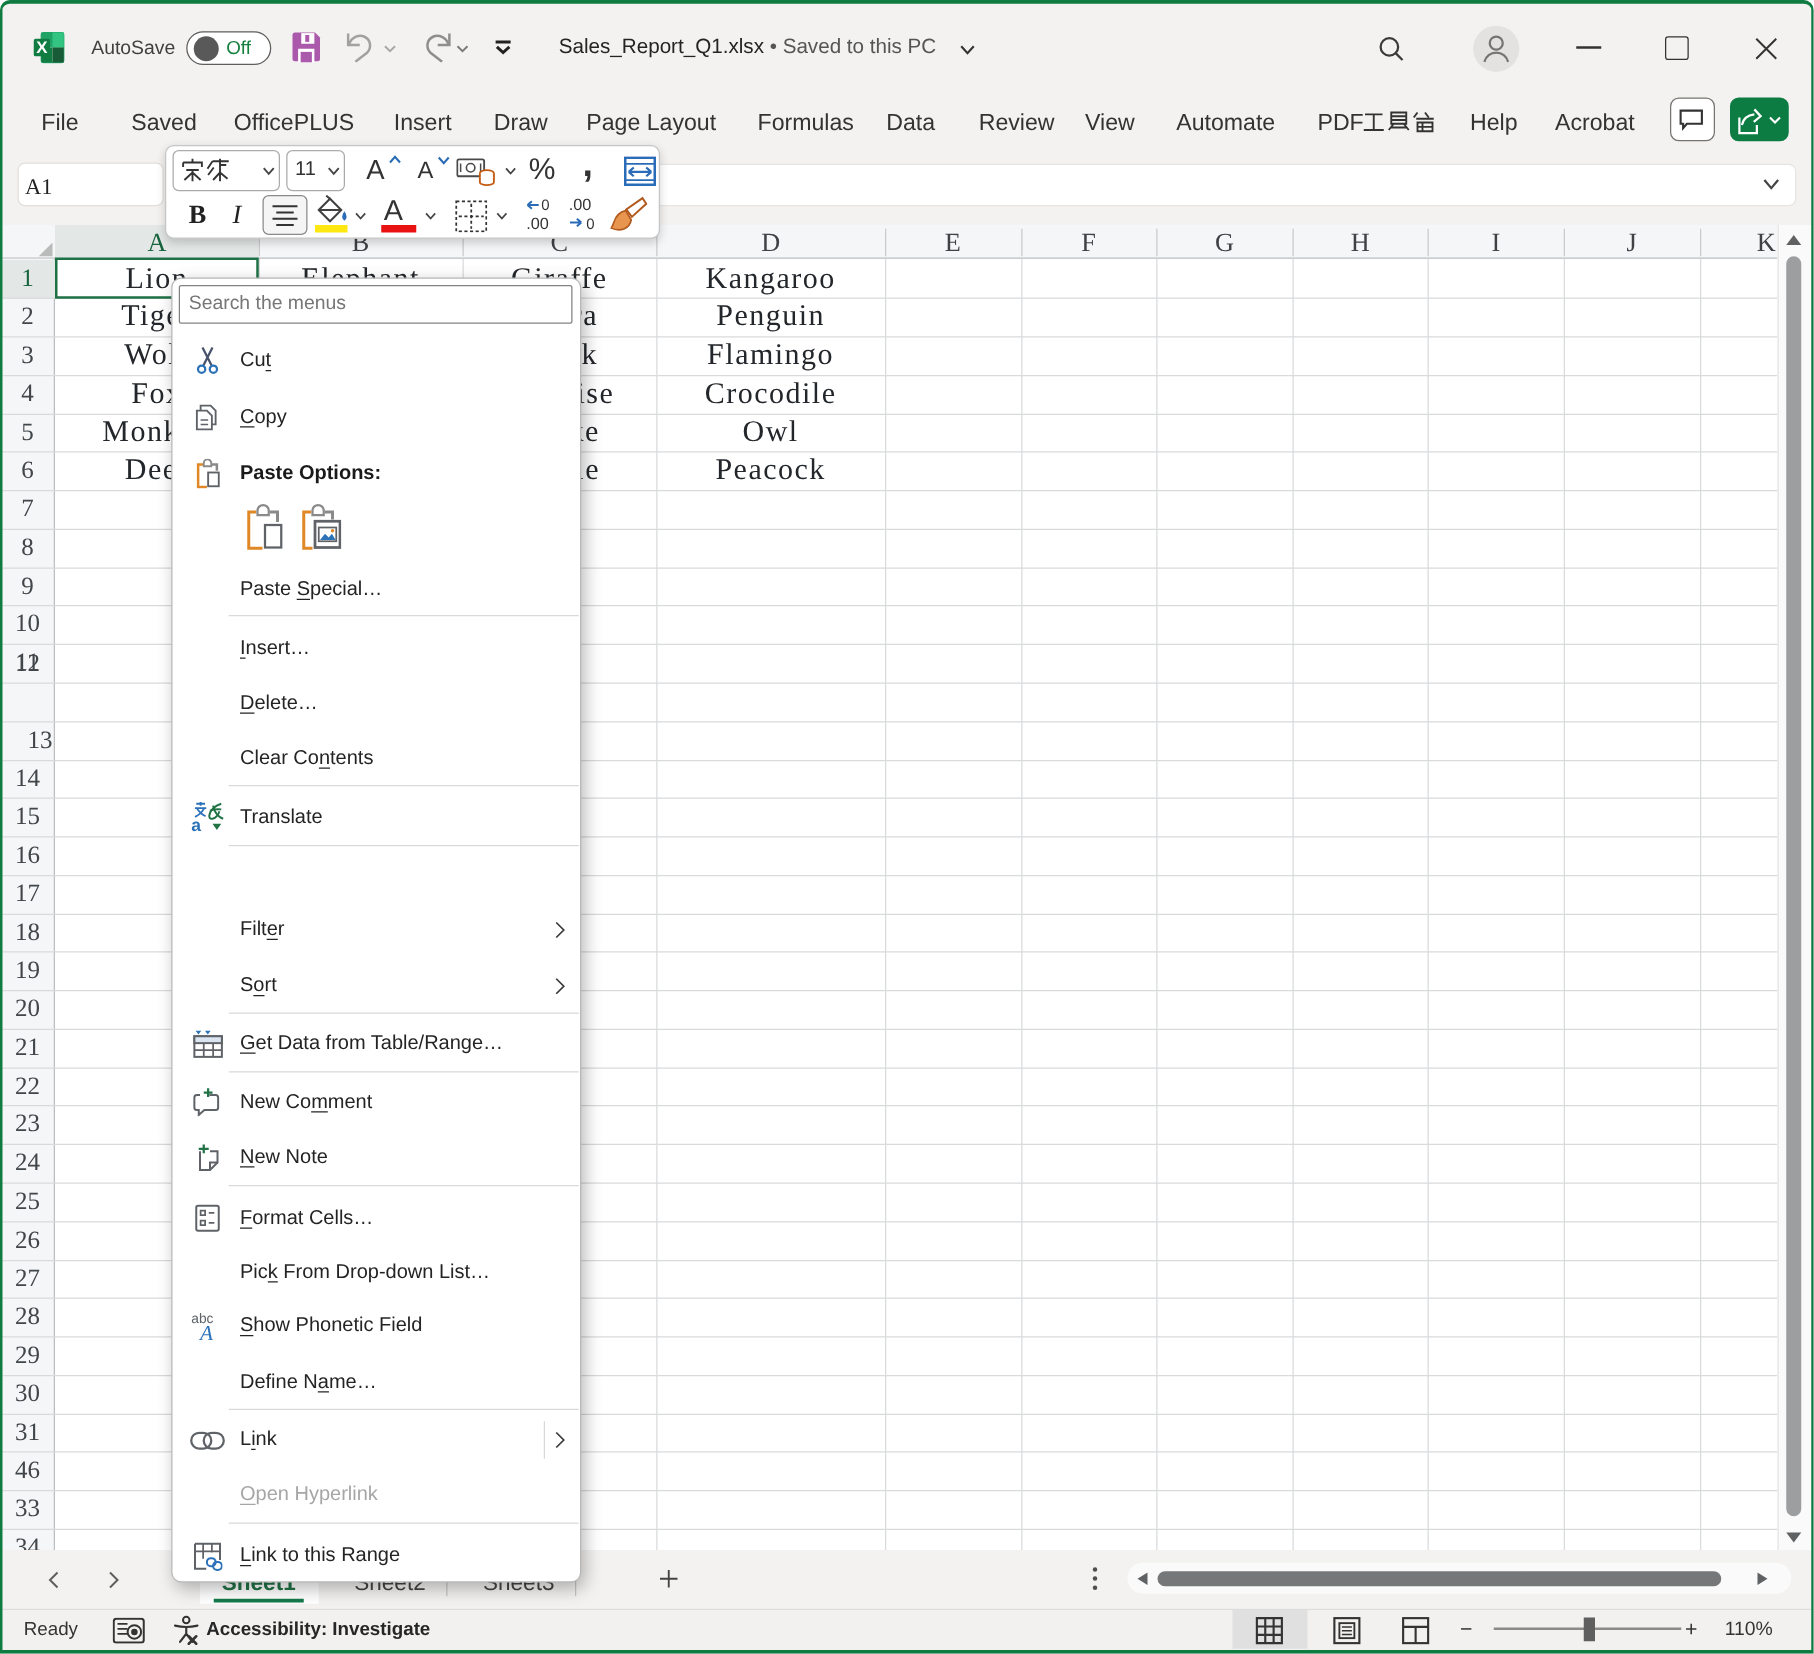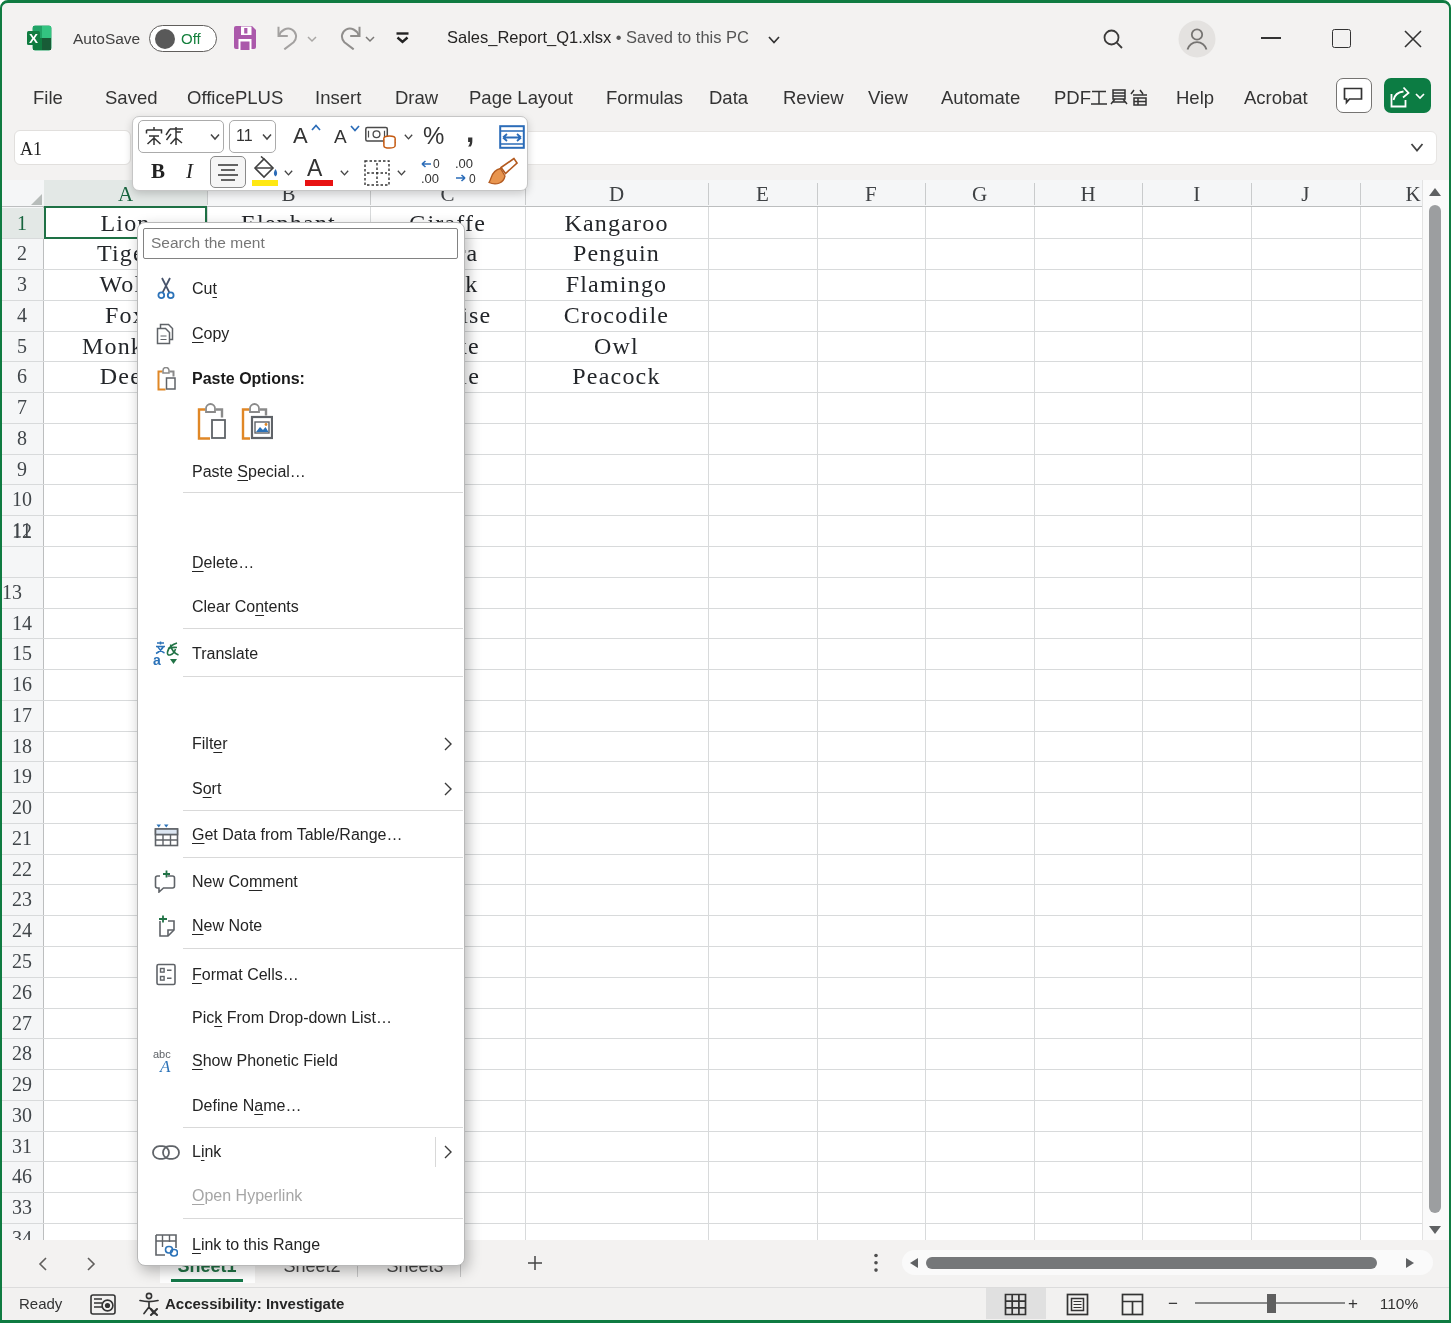--- a/index.html
+++ b/index.html
@@ -74,21 +74,21 @@
 <div class="abs serif" style="left:2px;top:422.9px;width:40px;height:30.8px;line-height:30.8px;text-align:center;font-size:20px;color:#41464a;">8</div>
 <div class="abs" style="left:2px;top:484.4px;width:1420px;height:1px;background:#d8dadb;"></div>
 <div class="abs serif" style="left:2px;top:453.7px;width:40px;height:30.8px;line-height:30.8px;text-align:center;font-size:20px;color:#41464a;">9</div>
 <div class="abs" style="left:2px;top:515.2px;width:1420px;height:1px;background:#d8dadb;"></div>
 <div class="abs serif" style="left:2px;top:484.4px;width:40px;height:30.8px;line-height:30.8px;text-align:center;font-size:20px;color:#41464a;">10</div>
 <div class="abs" style="left:2px;top:546.0px;width:1420px;height:1px;background:#d8dadb;"></div>
 <div class="abs serif" style="left:2px;top:515.2px;width:40px;height:30.8px;line-height:30.8px;text-align:center;font-size:20px;color:#41464a;">11</div>
 <div class="abs" style="left:2px;top:576.7px;width:1420px;height:1px;background:#d8dadb;"></div>
 <div class="abs serif" style="left:2px;top:516px;width:40px;height:30.8px;line-height:30.8px;text-align:center;font-size:20px;color:#41464a;">12</div>
 <div class="abs" style="left:2px;top:607.5px;width:1420px;height:1px;background:#d8dadb;"></div>
-<div class="abs serif" style="left:2px;top:576.7px;width:40px;height:30.8px;line-height:30.8px;text-align:left;font-size:20px;color:#41464a;">13</div>
+<div class="abs serif" style="left:2px;top:576.7px;width:40px;height:30.8px;line-height:30.8px;text-align:right;font-size:20px;color:#41464a;">13</div>
 <div class="abs" style="left:2px;top:638.3px;width:1420px;height:1px;background:#d8dadb;"></div>
 <div class="abs serif" style="left:2px;top:607.5px;width:40px;height:30.8px;line-height:30.8px;text-align:center;font-size:20px;color:#41464a;">14</div>
 <div class="abs" style="left:2px;top:669.0px;width:1420px;height:1px;background:#d8dadb;"></div>
 <div class="abs serif" style="left:2px;top:638.3px;width:40px;height:30.8px;line-height:30.8px;text-align:center;font-size:20px;color:#41464a;">15</div>
 <div class="abs" style="left:2px;top:699.8px;width:1420px;height:1px;background:#d8dadb;"></div>
 <div class="abs serif" style="left:2px;top:669.0px;width:40px;height:30.8px;line-height:30.8px;text-align:center;font-size:20px;color:#41464a;">16</div>
 <div class="abs" style="left:2px;top:730.6px;width:1420px;height:1px;background:#d8dadb;"></div>
 <div class="abs serif" style="left:2px;top:699.8px;width:40px;height:30.8px;line-height:30.8px;text-align:center;font-size:20px;color:#41464a;">17</div>
 <div class="abs" style="left:2px;top:761.4px;width:1420px;height:1px;background:#d8dadb;"></div>
 <div class="abs serif" style="left:2px;top:730.6px;width:40px;height:30.8px;line-height:30.8px;text-align:center;font-size:20px;color:#41464a;">18</div>
@@ -400,21 +400,21 @@
 <path d="M3 21 h9 M12 21 l-3.5 -3 M12 21 l-3.5 3" stroke="#2b6cb8" stroke-width="1.6" fill="none"></path>
 <text x="16" y="26" font-size="12" fill="#333" font-family="Liberation Sans">0</text>
 </svg>
 <svg class="abs" style="left:488px;top:157px;" width="30" height="30" viewBox="0 0 30 30">
 <path d="M26 1.5 L13 10.5 L17.5 16.5 L29 6 Z" fill="#fff" stroke="#b35a1f" stroke-width="1.6"></path>
 <path d="M12.5 11.5 q-7 1.5 -9.5 9.5 q-1 3 -2 4.5 q5.5 2.5 10.5 0.5 q4.5 -2 5.5 -7 z" fill="#e8954f" stroke="#b35a1f" stroke-width="1.3"></path>
 </svg>
 <div class="abs" style="left:137px;top:222px;width:328px;height:1044px;background:#fff;border:1px solid #b8b8b8;border-radius:8px;box-shadow:3px 5px 14px rgba(0,0,0,0.28);"></div>
 <div id="menu" class="abs" style="left:137px;top:222px;width:328px;height:1044px;">
 <div class="abs" style="left:6px;top:6px;width:315px;height:31px;border:1px solid #828282;border-radius:2px;background:#fff;"></div>
-<div class="abs" style="left:14px;top:12px;font-size:15.5px;color:#767676;">Search the ment</div>
+<div class="abs" style="left:14px;top:12px;font-size:15.5px;color:#767676;">Search the menus</div>
 <div class="mi" style="top:45.0px;">
       <span class="ic" style="left:13px;">
         <svg width="24" height="24" viewBox="0 0 24 24">
 <path d="M8 1 L15.2 15.2 M16 1 L8.8 15.2" stroke="#47536b" stroke-width="1.8" fill="none"></path>
 <circle cx="7.3" cy="18.3" r="2.9" fill="none" stroke="#2b72b8" stroke-width="1.8"></circle>
 <circle cx="16.7" cy="18.3" r="2.9" fill="none" stroke="#2b72b8" stroke-width="1.8"></circle>
 </svg>
       </span>
       <span class="tx">Cu<span class="u">t</span></span>
     </div>
@@ -451,20 +451,23 @@
 <path d="M11 9 v-3.5 a4.5 4.5 0 0 1 9 0 v3.5 z" fill="#fff" stroke="#8a8a8a" stroke-width="1.8"></path>
 <rect x="13" y="14" width="20" height="21" fill="#fff" stroke="#5f6368" stroke-width="2.2"></rect>
 <rect x="16" y="19" width="14" height="11" fill="none" stroke="#5f6368" stroke-width="1.4"></rect>
 <path d="M17 29 l4 -5 l3 3 l2.5 -3 l3 5 z" fill="#2b72b8"></path>
 <circle cx="27" cy="21.5" r="1.4" fill="#e08726"></circle>
 </svg></div>
 <div class="mi" style="top:227.8px;">
       <span class="tx">Paste <span class="u">S</span>pecial…</span>
     </div>
 <div class="sep" style="top:269.5px;"></div>
+<div class="mi" style="top:275.0px;">
+      <span class="tx"><span class="u">I</span>nsert…</span>
+    </div>
 <div class="mi" style="top:319.0px;">
       <span class="tx"><span class="u">D</span>elete…</span>
     </div>
 <div class="mi" style="top:363.0px;">
       <span class="tx">Clear Co<span class="u">n</span>tents</span>
     </div>
 <div class="sep" style="top:406.0px;"></div>
 <div class="mi" style="top:409.5px;">
       <span class="ic" style="left:13px;">
         <svg width="27" height="25" viewBox="0 0 27 25">

